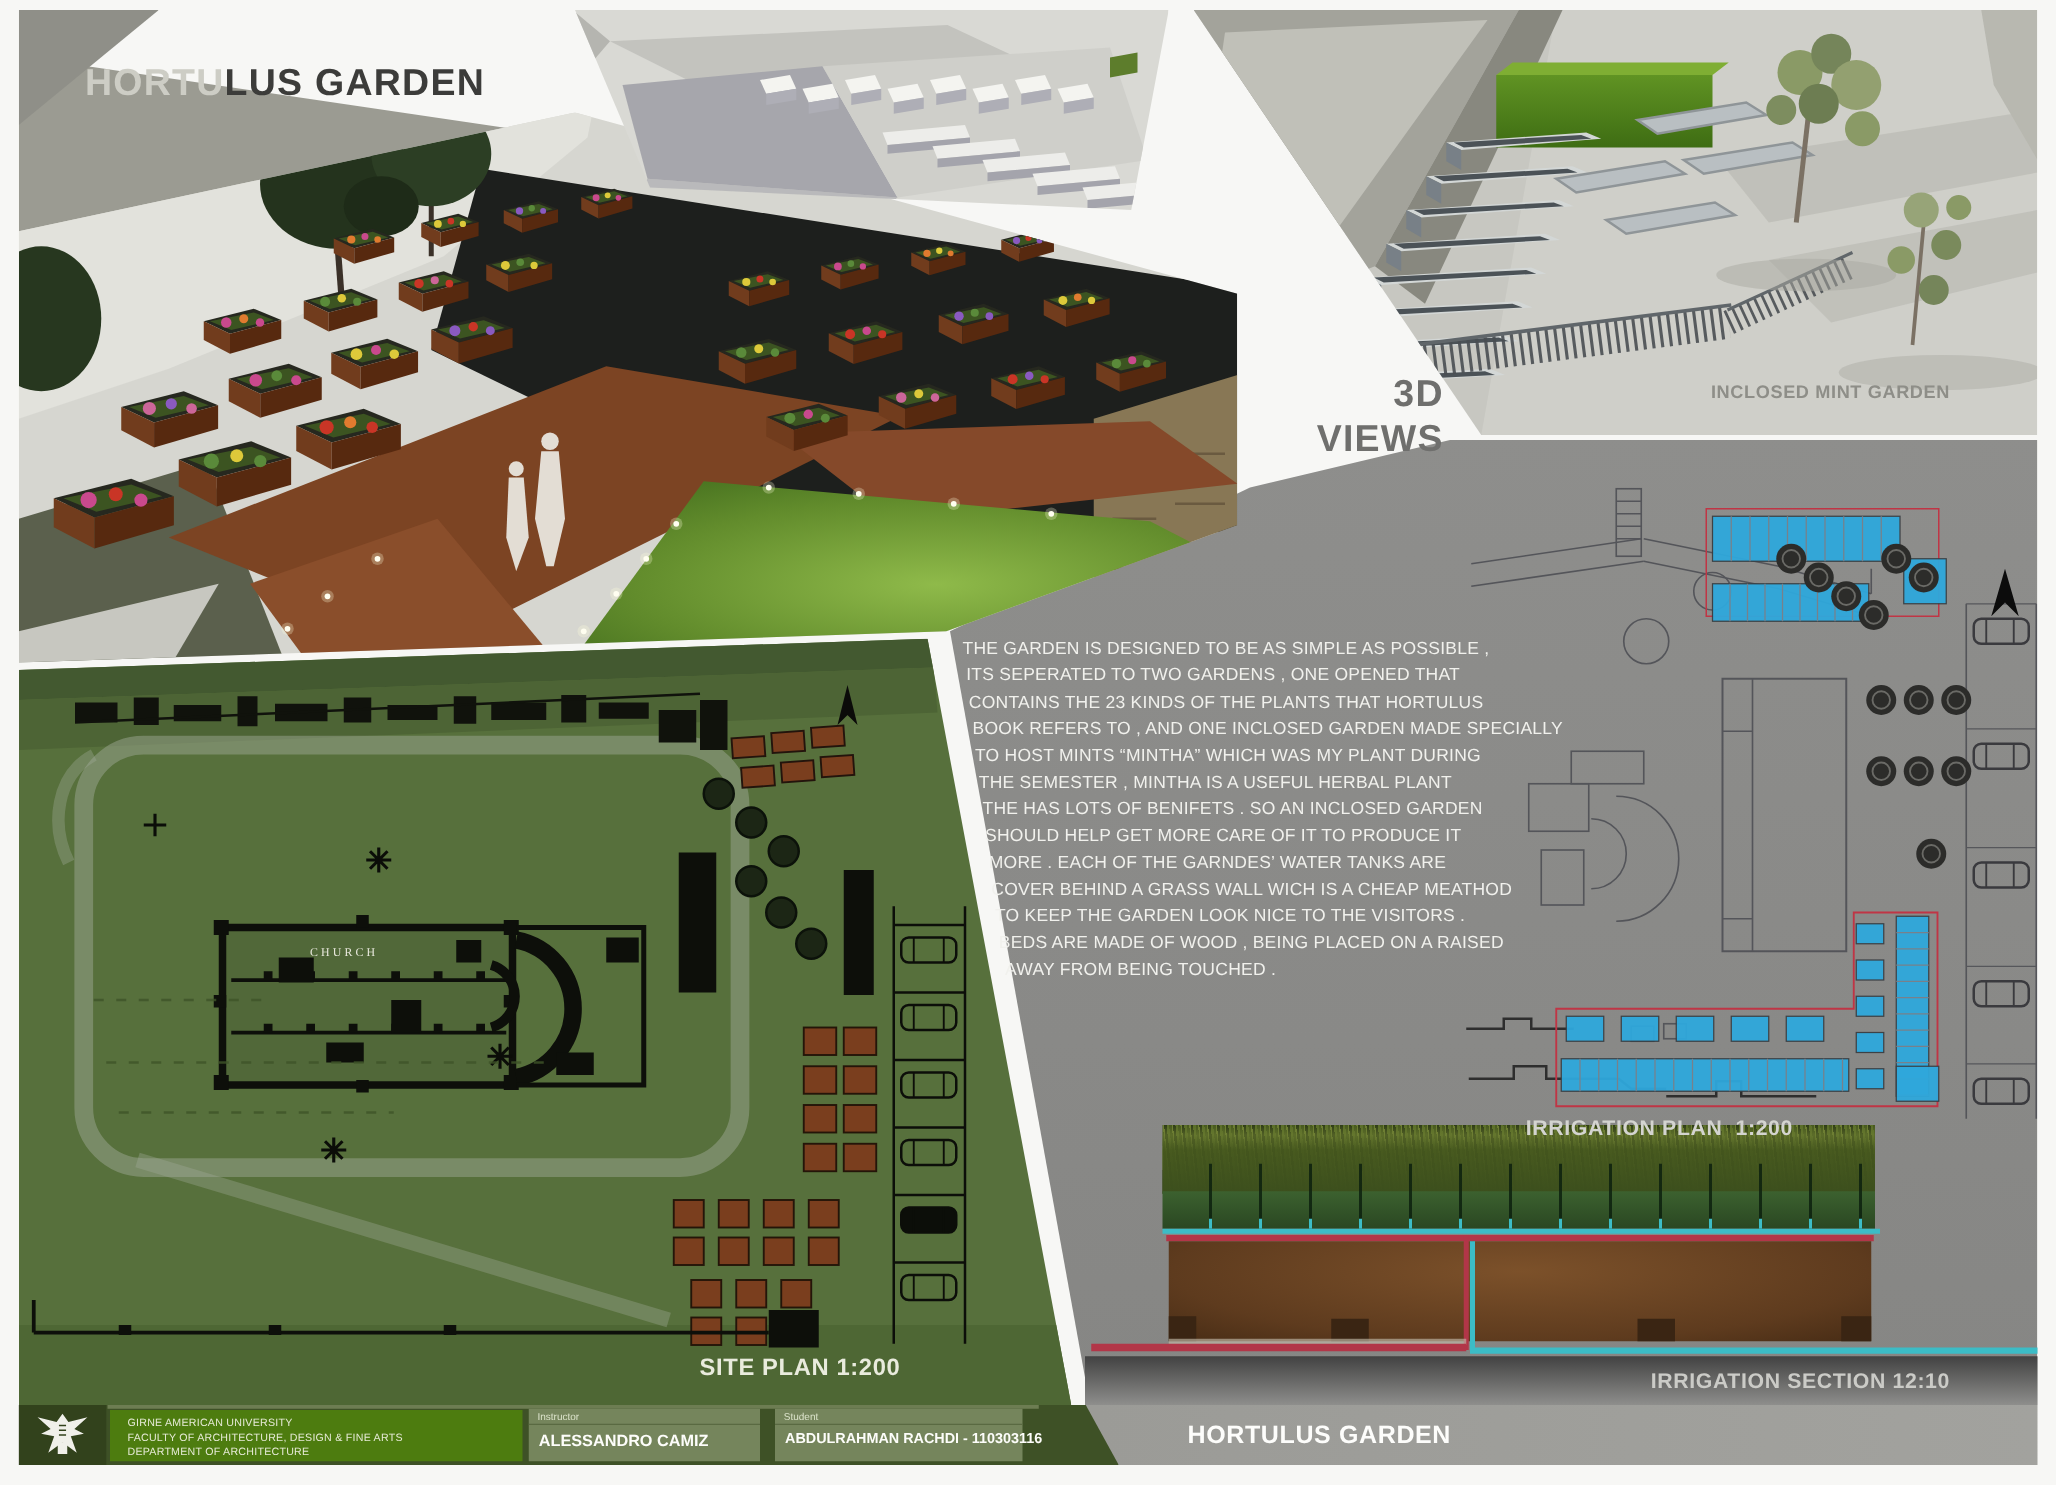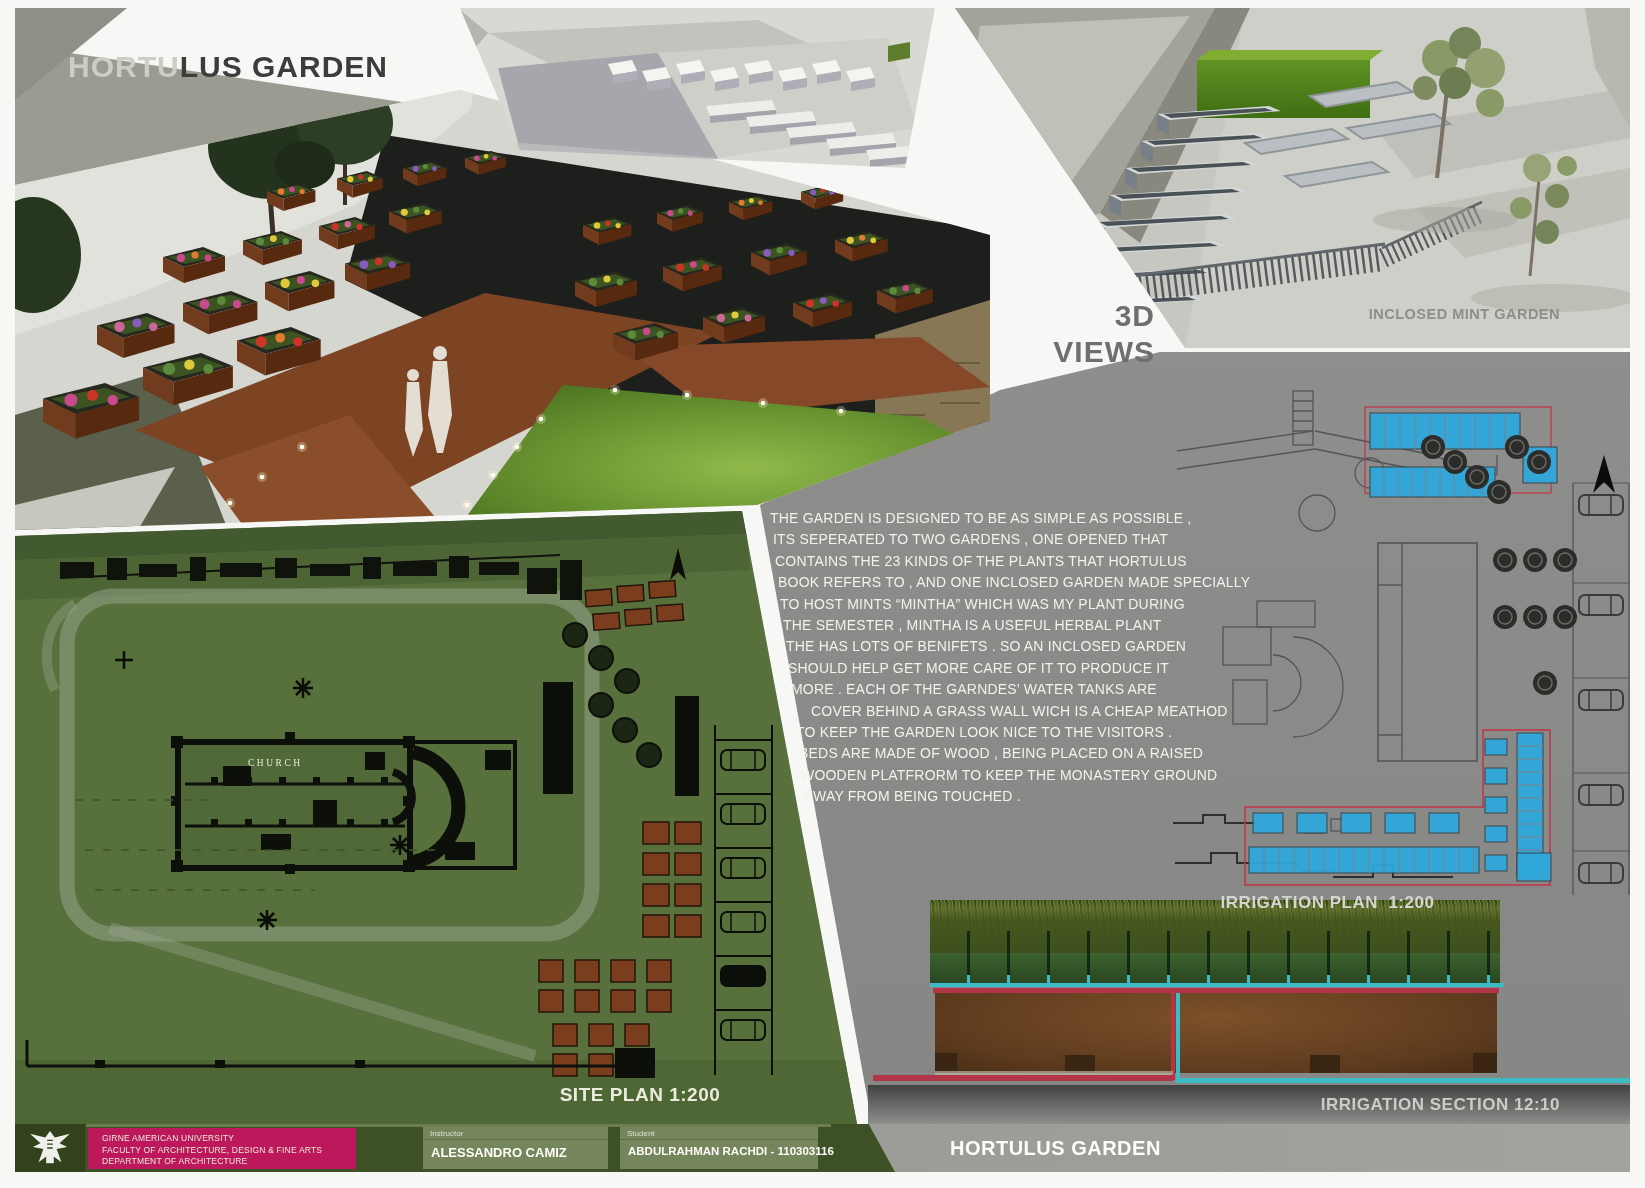--- a/index.html
+++ b/index.html
@@ -74,21 +74,21 @@
   .footer-gray{left:15px;top:1124px;width:1615px;height:48px;z-index:3;
      background:linear-gradient(90deg,#93938f,#a2a29e);}
   .footer-gray .project-title{position:absolute;left:935px;top:0;line-height:48px;font-size:20px;
      font-weight:bold;color:#fdfdfb;letter-spacing:.5px;}
   .footer-green{left:15px;top:1124px;width:880px;height:48px;z-index:4;background:var(--footer-green,#3e5126);
      clip-path:polygon(0 0,97% 0,100% 100%,0 100%);}
   .footer-green>div{position:absolute;}
   .logo-bg{left:0;top:0;width:70px;height:48px;background:#32421c;}
   .logo{left:12px;top:5px;width:46px;height:38px;}
   .topstrip{left:71px;top:0;width:745px;height:3px;background:#76855a;opacity:.85;}
-  .univ-panel{left:73px;top:4px;width:268px;height:41px;background:#be185d;box-sizing:border-box;
+  .univ-panel{left:73px;top:4px;width:330px;height:41px;background:#4d7c0f;box-sizing:border-box;
      padding:5px 0 0 14px;font-size:8.5px;line-height:11.5px;color:#e6ead6;letter-spacing:.2px;}
   .fbox{top:3px;height:42px;background:#75855c;box-sizing:border-box;}
   .fbox .lbl{font-size:8px;color:#dce3cb;padding:2px 0 1px 7px;border-bottom:1px solid #5a6a42;}
   .fbox .name{padding:5px 0 0 8px;font-weight:bold;color:#fdfdfa;white-space:nowrap;}
   .instr{left:408px;width:185px;} .instr .name{font-size:13px;}
   .stud{left:605px;width:198px;} .stud .name{font-size:11.5px;}
 </style>
 </head>
 <body>
 
@@ -533,24 +533,23 @@
   <div class="abs desc">
     <div style="margin-left:0">THE GARDEN IS DESIGNED TO BE AS SIMPLE AS POSSIBLE ,</div>
     <div style="margin-left:3px">ITS SEPERATED TO TWO GARDENS , ONE OPENED THAT</div>
     <div style="margin-left:5px">CONTAINS THE 23 KINDS OF THE PLANTS THAT HORTULUS</div>
     <div style="margin-left:8px">BOOK REFERS TO , AND ONE INCLOSED GARDEN MADE SPECIALLY</div>
     <div style="margin-left:10px">TO HOST MINTS “MINTHA” WHICH WAS MY PLANT DURING</div>
     <div style="margin-left:13px">THE SEMESTER , MINTHA IS A USEFUL HERBAL PLANT</div>
     <div style="margin-left:16px">THE HAS LOTS OF BENIFETS . SO AN INCLOSED GARDEN</div>
     <div style="margin-left:18px">SHOULD HELP GET MORE CARE OF IT TO PRODUCE IT</div>
     <div style="margin-left:21px">MORE . EACH OF THE GARNDES’ WATER TANKS ARE</div>
-    <div style="margin-left:41px">COVER BEHIND A GRASS WALL WICH IS A CHEAP MEATHOD</div>
+    <div style="margin-left:23px">COVER BEHIND A GRASS WALL WICH IS A CHEAP MEATHOD</div>
     <div style="margin-left:26px">TO KEEP THE GARDEN LOOK NICE TO THE VISITORS .</div>
     <div style="margin-left:29px">BEDS ARE MADE OF WOOD , BEING PLACED ON A RAISED</div>
-    <div style="margin-left:31px">WOODEN PLATFRORM TO KEEP THE MONASTERY GROUND</div>
     <div style="margin-left:34px">AWAY FROM BEING TOUCHED .</div>
   </div>
 
   <div class="abs irrplan">
     <svg viewBox="0 0 465 545">
       <g stroke="#54555a" fill="none" stroke-width="1.3">
         <path d="M12,96 L148,76"></path>
           <path d="M12,114 L150,94"></path>
         <path d="M150,76 L258,98 L332,120"></path>
           <path d="M150,94 L258,116 L332,138"></path>

